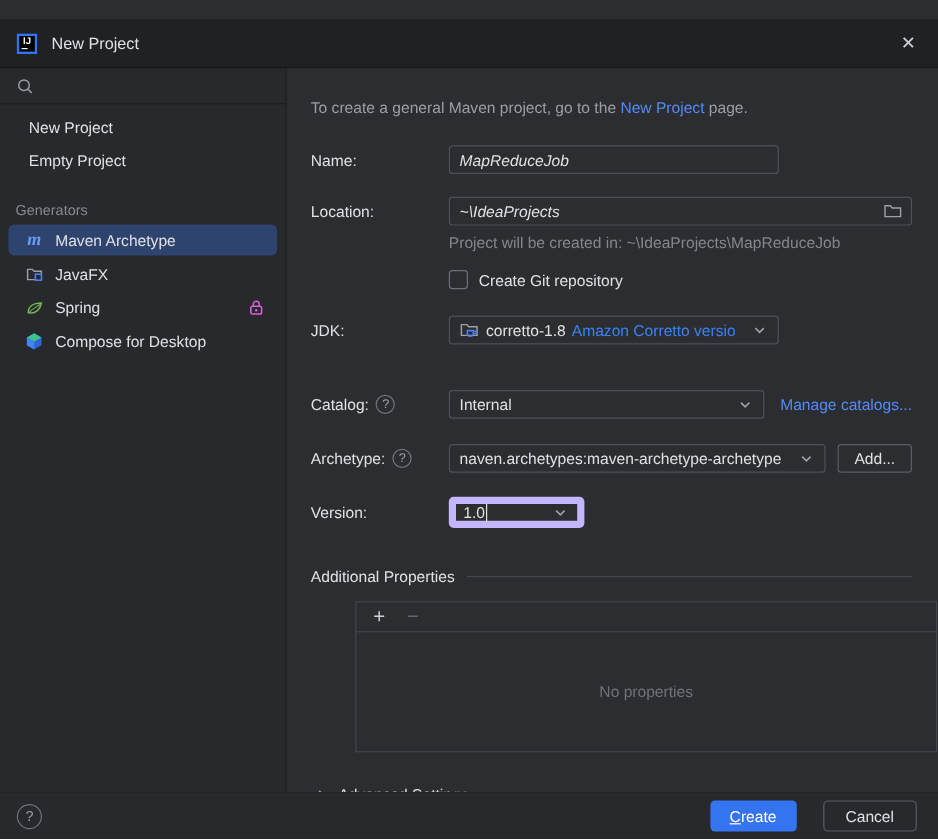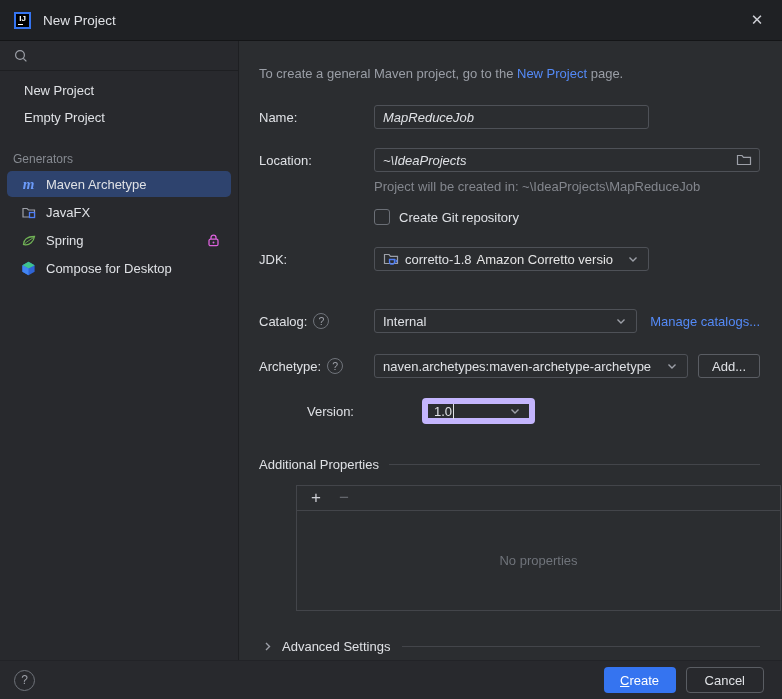--- a/index.html
+++ b/index.html
@@ -15,20 +15,21 @@
     position:relative;
   }
 
   
   .titlebar {
     height:41px; flex:0 0 41px;
     background:#1f2124;
     border-bottom:1px solid #141517;
     display:flex; align-items:center;
     padding:0 14px;
+    margin-top:16px;
   }
   .app-logo {
     width:17px; height:17px;
     background:#000;
     border:2px solid #3574f0;
     display:flex; align-items:center; justify-content:center;
     flex-direction:column;
   }
   .app-logo .ij { color:#fff; font-size:8px; font-weight:bold; line-height:8px; letter-spacing:0; }
   .app-logo .ij-bar { width:5px; height:1.5px; background:#fff; margin-top:1px; align-self:flex-start; margin-left:2px; }
@@ -116,21 +117,21 @@
   .select {
     height:24px; border:1px solid #4e5157; border-radius:3px;
     display:flex; align-items:center;
     padding:0 7px 0 8px;
     overflow:hidden; white-space:nowrap;
   }
   .select .sel-text { flex:1; overflow:hidden; white-space:nowrap; display:flex; align-items:center; min-width:0; }
   .chev { flex:0 0 14px; margin-left:6px; display:flex; align-items:center; }
   .w-jdk { width:275px; }
   .jdk-primary { color:#dfe1e5; margin-left:6px; }
-  .jdk-secondary { color:#e5e5e5; margin-left:5px; overflow:hidden; white-space:nowrap; }
+  .jdk-secondary { color:#3b82f6; margin-left:5px; overflow:hidden; white-space:nowrap; }
   .link { color:#548af7; margin-left:13px; white-space:nowrap; }
   .w-arch { width:330px; }
   .btn-plain {
     height:24px; border:1px solid #5a5d63; border-radius:3px;
     background:transparent; color:#dfe1e5; font-size:13px;
     padding:0 13px; margin-left:10px;
     font-family:"Liberation Sans", sans-serif;
   }
   .version-combo {
     width:113px; height:26px;
@@ -179,21 +180,21 @@
     display:flex; align-items:center; justify-content:center;
   }
   .footer-spacer { flex:1; }
   .btn-create {
     height:26px; min-width:72px; padding:0 16px;
     background:#3574f0; color:#fff; border:none; border-radius:4px;
     font-size:13px; font-family:"Liberation Sans", sans-serif;
   }
   .btn-create::first-letter { text-decoration:underline; }
   .btn-cancel {
-    height:26px; min-width:74px; padding:0 18px; margin-left:10px;
+    height:26px; min-width:74px; padding:0 18px; margin-left:22px;
     background:transparent; color:#dfe1e5;
     border:1px solid #5a5d63; border-radius:4px;
     font-size:13px; font-family:"Liberation Sans", sans-serif;
   }
   svg { display:block; }
 </style>
 </head>
 <body>
 
 <div class="window">
@@ -357,21 +358,21 @@
             </span>
           <span class="chev">
             <svg width="12" height="12" viewBox="0 0 12 12">
                 <path d="M2.5 4.5 L6 8 L9.5 4.5" fill="none" stroke="#9da0a8" stroke-width="1.4"></path>
               </svg>
           </span>
         </div>
         <button class="btn-plain">Add...</button>
       </div>
 
-      <div class="frow" style="margin-top:20px;margin-left:48px;">
+      <div class="frow" style="margin-top:20px;">
         <div class="flabel">Version:</div>
         <div class="version-combo">
           <span>1.0</span>
           <span class="caret"></span>
           <span class="chev" style="margin-left:auto;">
             <svg width="12" height="12" viewBox="0 0 12 12">
                 <path d="M2.5 4.5 L6 8 L9.5 4.5" fill="none" stroke="#9da0a8" stroke-width="1.4"></path>
               </svg>
           </span>
         </div>

